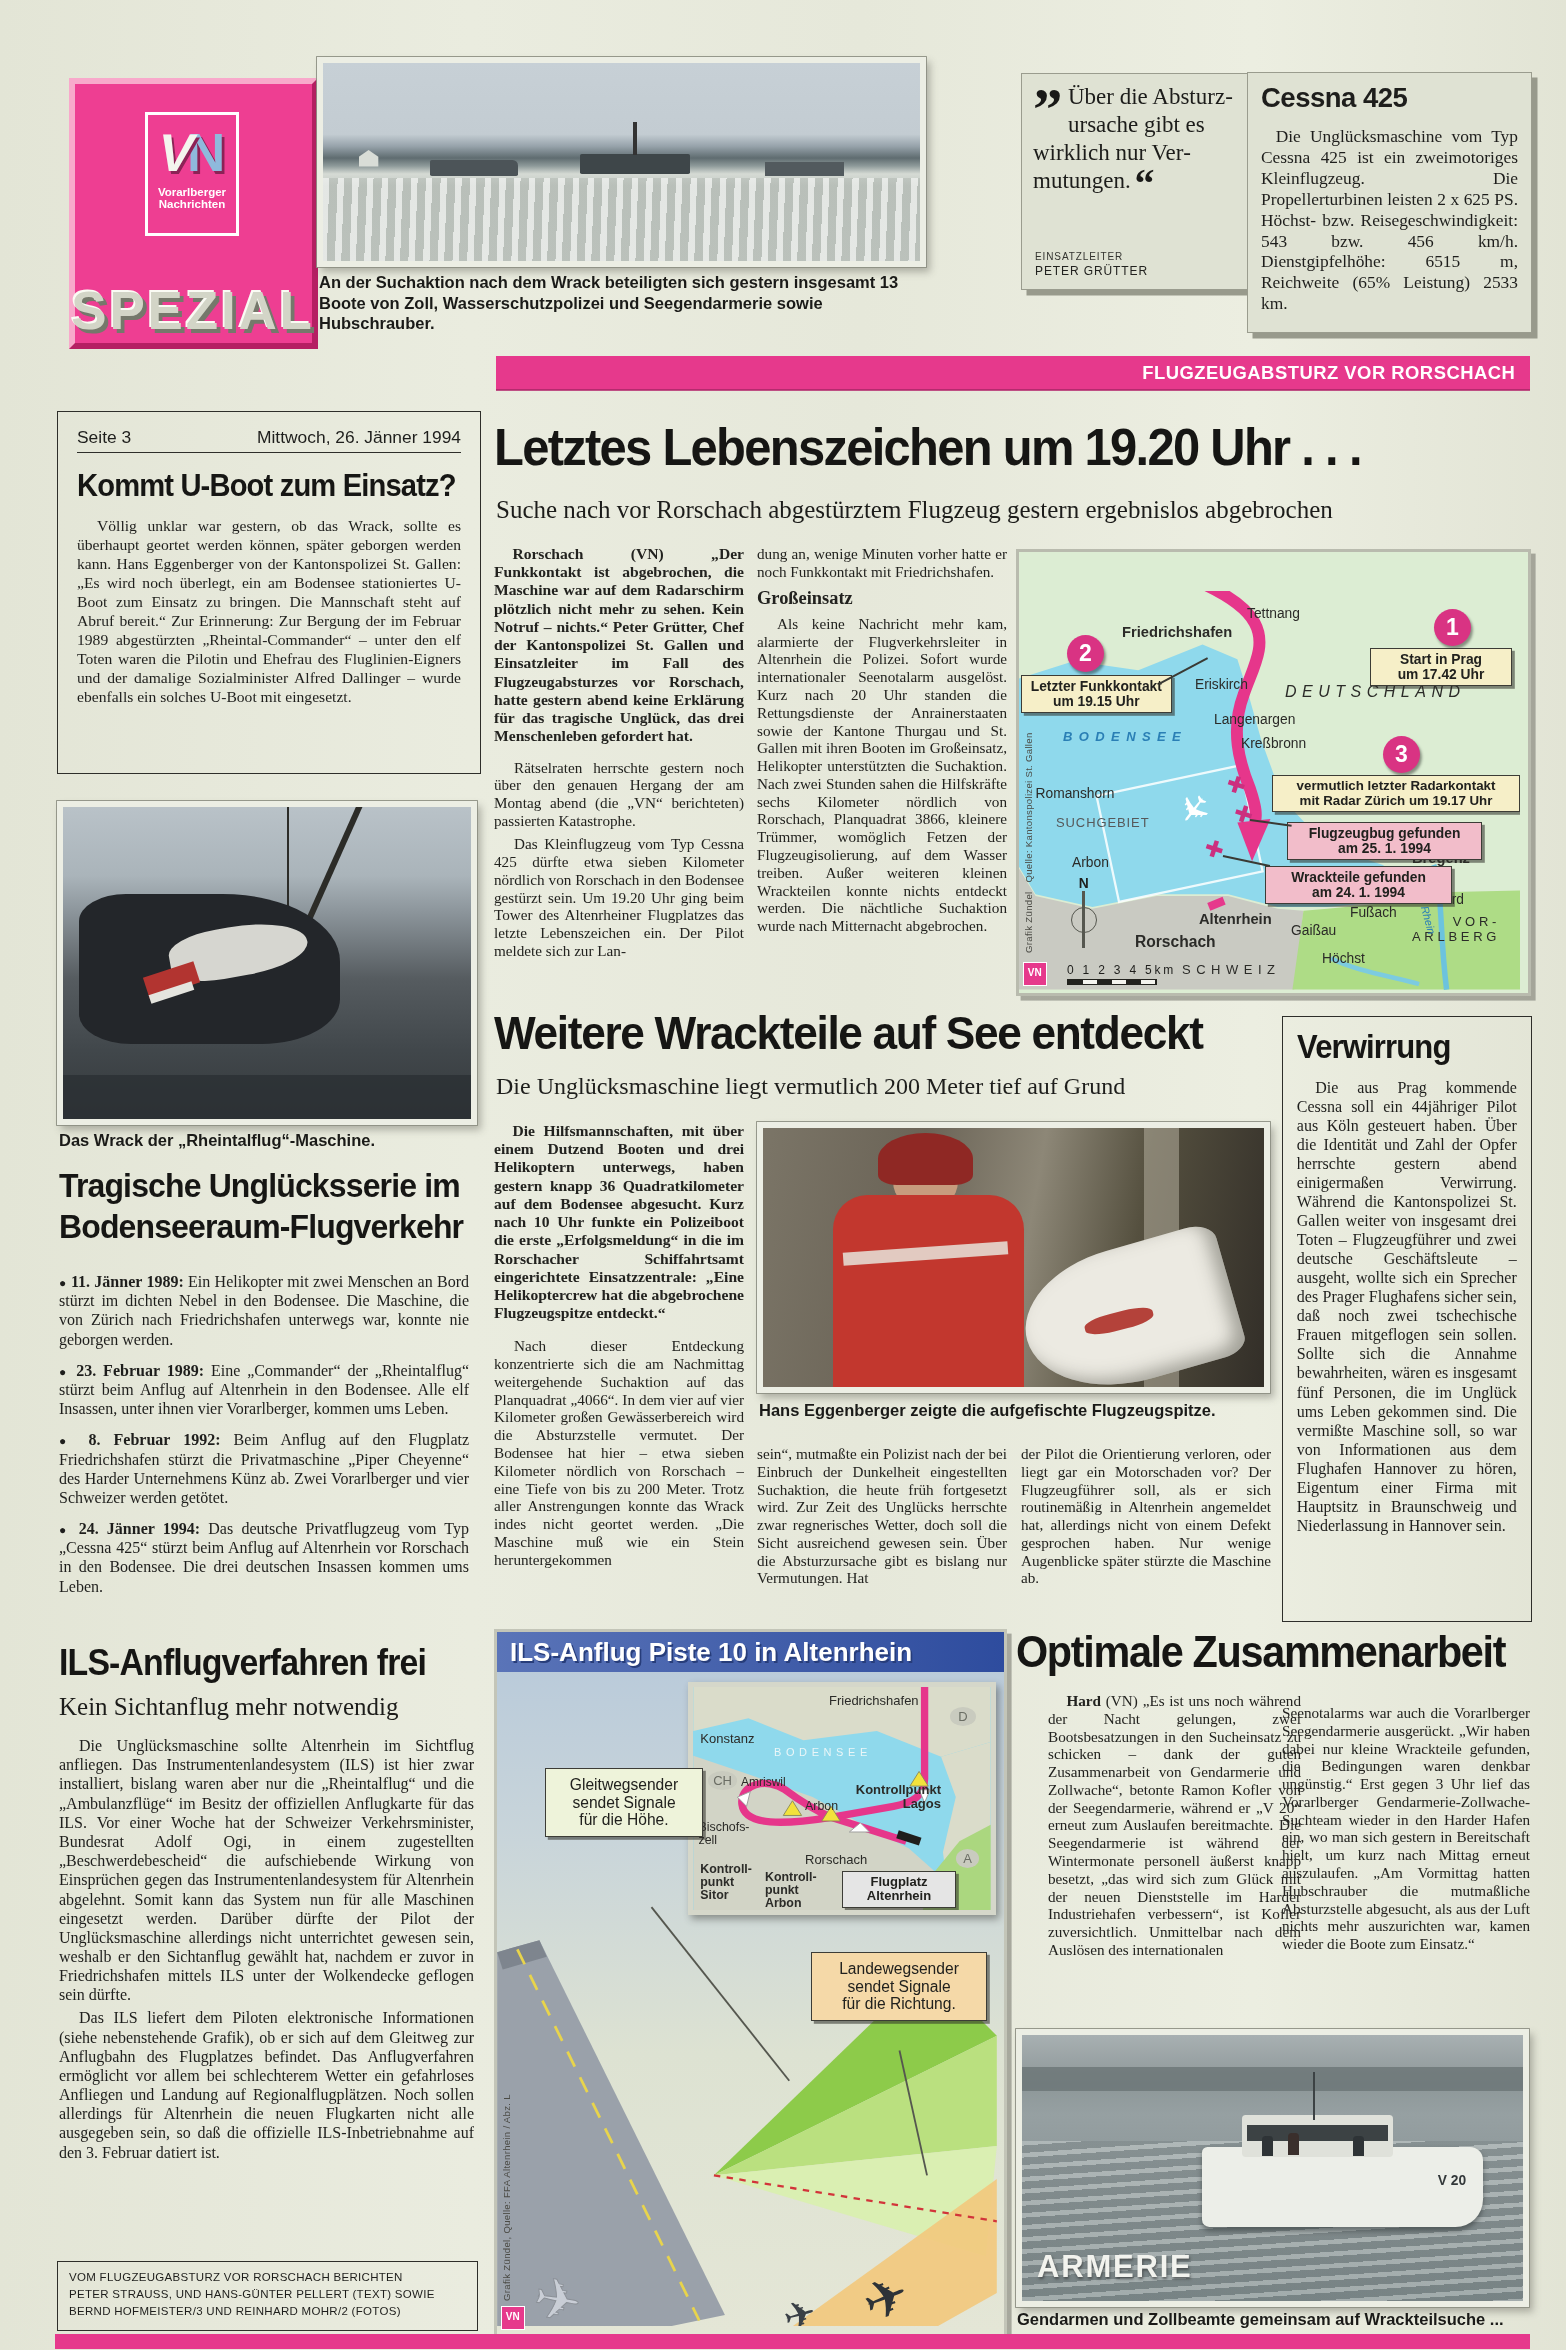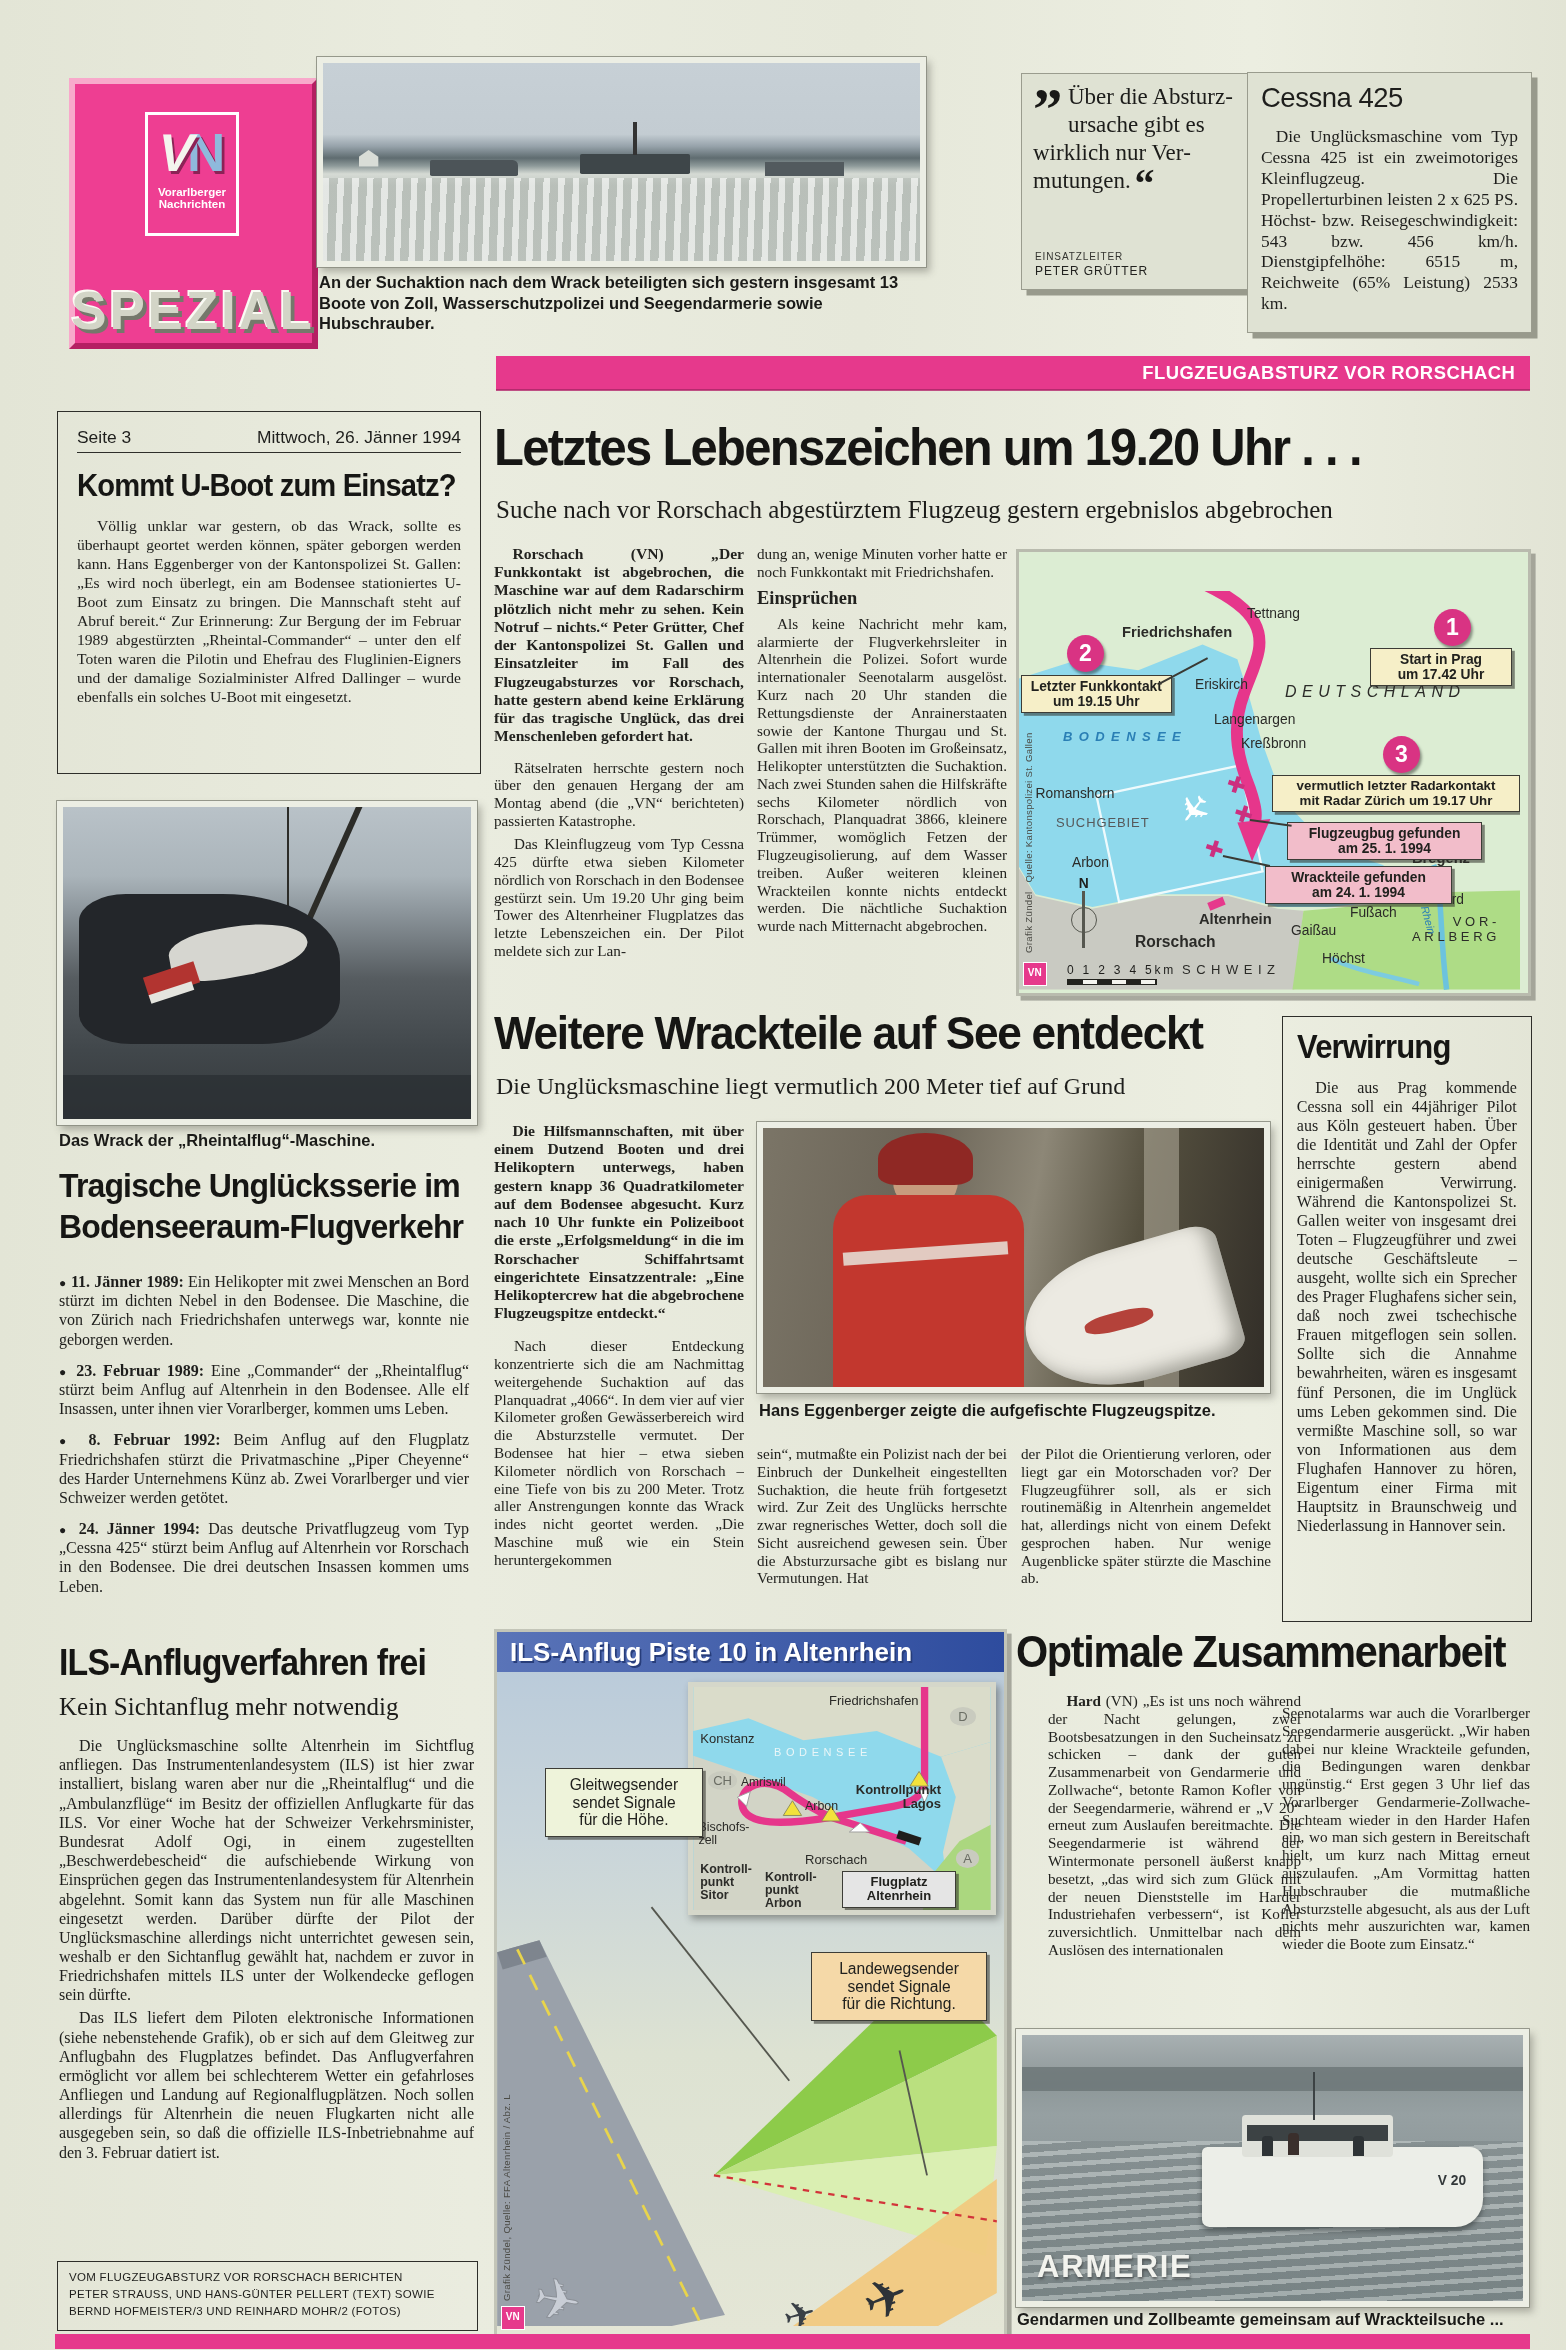--- a/index.html
+++ b/index.html
@@ -66,21 +66,21 @@
 
   <div class="abs shadow-box" style="left:1021px;top:73px;width:211px;height:197px;padding:9.2px 11px;">
     <span style="float:left;font-size:59px;font-weight:bold;line-height:.7;margin:5.5px 5.5px 0 0;color:#191917;">”</span>
     <span class="serif" style="font-size:23px;line-height:1.22;color:#1c1c1a;">Über die Absturz­ursache gibt es wirklich nur Ver­mutungen.</span>
     <span style="font-size:40px;font-weight:bold;line-height:.6;vertical-align:-9.2px;color:#191917;">“</span>
     <div class="abs sans" style="left:13px;bottom:27.5px;font-size:10px;letter-spacing:0.9px;color:#33332f;">EINSATZLEITER</div>
     <div class="abs sans" style="left:13px;bottom:11px;font-size:12px;letter-spacing:0.9px;color:#22221f;">PETER GRÜTTER</div>
   </div>
 
   <div class="abs shadow-box" style="left:1247px;top:72px;width:257px;height:241px;padding:9.2px 13px;">
-    <div class="sans" style="font-size:27.5px;font-weight:normal;letter-spacing:-0.5px;margin-bottom:3.7px;">Cessna 425</div>
+    <div class="sans" style="font-size:27.5px;font-weight:bold;letter-spacing:-0.5px;margin-bottom:3.7px;">Cessna 425</div>
     <div class="just" style="font-size:17.4px;line-height:1.2;text-indent:14.7px;">Die Unglücksmaschine vom Typ Cessna 425 ist ein zweimotoriges Kleinflugzeug. Die Propellerturbinen leisten 2 x 625 PS. Höchst- bzw. Reisegeschwindigkeit: 543 bzw. 456 km/h. Dienstgipfelhöhe: 6515 m, Reichweite (65% Leistung) 2533 km.</div>
   </div>
 
   <div class="abs sans" style="left:496px;top:356px;width:1034px;height:33px;background:#e6398c;box-shadow:0 1.8px 0 #b52a6e;">
     <div style="text-align:right;padding-right:14.7px;color:#fff;font-weight:bold;font-size:18.4px;letter-spacing:0.5px;line-height:33px;">FLUGZEUGABSTURZ VOR RORSCHACH</div>
   </div>
 
   <div class="abs frame" style="left:57px;top:411px;width:384px;height:332px;padding:14.7px 19px;">
     <div style="display:flex;justify-content:space-between;border-bottom:1.8px solid #2e2e2a;padding-bottom:4.6px;">
       <span class="sans" style="font-size:17.4px;">Seite 3</span>
@@ -139,21 +139,21 @@
   <div class="abs hl" style="left:494px;top:417px;font-size:52px;letter-spacing:-1.8px;">Letztes Lebenszeichen um 19.20 Uhr . . .</div>
   <div class="abs serif" style="left:496px;top:496px;font-size:25px;color:#1c1c1a;">Suche nach vor Rorschach abgestürztem Flugzeug gestern ergebnislos abgebrochen</div>
 
   <div class="abs body-txt" style="left:494px;top:545px;width:250px;height:452px;overflow:hidden;font-size:15.2px;">
     <p class="just lead" style="text-indent:18.4px;font-size:15.6px;">Rorschach (VN) „Der Funkkontakt ist abgebrochen, die Maschine war auf dem Radarschirm plötzlich nicht mehr zu sehen. Kein Notruf – nichts.“ Peter Grütter, Chef der Kantonspolizei St. Gallen und Einsatzleiter im Fall des Flugzeugabsturzes vor Rorschach, hatte gestern abend keine Erklärung für das tragische Unglück, das drei Menschenleben gefordert hat.</p>
     <p class="just ind" style="margin-top:13px;">Rätselraten herrschte gestern noch über den genauen Hergang der am Montag abend (die „VN“ berichteten) passierten Katastrophe.</p>
     <p class="just ind">Das Kleinflugzeug vom Typ Cessna 425 dürfte etwa sieben Kilometer nördlich von Rorschach in den Bodensee gestürzt sein. Um 19.20 Uhr ging beim Tower des Altenrheiner Flugplatzes das letzte Lebenszeichen ein. Der Pilot meldete sich zur Lan-</p>
   </div>
   <div class="abs body-txt" style="left:757px;top:545px;width:250px;height:452px;overflow:hidden;font-size:15.2px;">
     <p class="just">dung an, wenige Minuten vorher hatte er noch Funkkontakt mit Friedrichshafen.</p>
-    <div style="font-weight:bold;font-size:18.4px;margin:7.3px 0 5.5px 0;">Einsprüchen</div>
+    <div style="font-weight:bold;font-size:18.4px;margin:7.3px 0 5.5px 0;">Großeinsatz</div>
     <p class="just ind">Als keine Nachricht mehr kam, alarmierte der Flugverkehrsleiter in Altenrhein die Polizei. Sofort wurde internationaler Seenotalarm ausgelöst. Kurz nach 20 Uhr standen die Rettungsdienste der Anrainerstaaten sowie der Kantone Thurgau und St. Gallen mit ihren Booten im Großeinsatz, Helikopter unterstützten die Suchaktion. Nach zwei Stunden sahen die Hilfskräfte sechs Kilometer nördlich von Rorschach, Planquadrat 3866, kleinere Trümmer, womöglich Fetzen der Flugzeugisolierung, auf dem Wasser treiben. Außer weiteren kleinen Wrackteilen konnte nichts entdeckt werden. Die nächtliche Suchaktion wurde nach Mitternacht abgebrochen.</p>
   </div>
 
   <div class="abs" style="left:1016px;top:549px;width:509px;height:441px;border:3.7px solid #b9bbae;box-shadow:4.6px 4.6px 0 rgba(70,70,62,.4);background:#dcedd3;">
     <div class="abs" style="left:0;top:39px;width:501px;height:399px;overflow:hidden;">
       <svg width="501" height="399" viewBox="0 0 546 434" style="position:absolute;left:0;top:0;">
         <rect x="0" y="0" width="546" height="434" fill="#dcedd3"></rect>
         <polygon fill="#8fd9ec" points="0,95 60,76 130,86 200,58 238,74 250,112 264,162 280,206 300,240 336,278 396,298 428,318 398,338 336,344 282,344 228,330 150,330 80,344 18,330 0,300"></polygon>
         <polygon fill="#c9cac2" points="0,302 18,332 80,346 150,332 228,332 282,346 310,348 300,434 0,434"></polygon>
         <polygon fill="#aedc86" points="336,346 398,340 428,320 458,328 546,326 546,434 298,434 310,348"></polygon>

